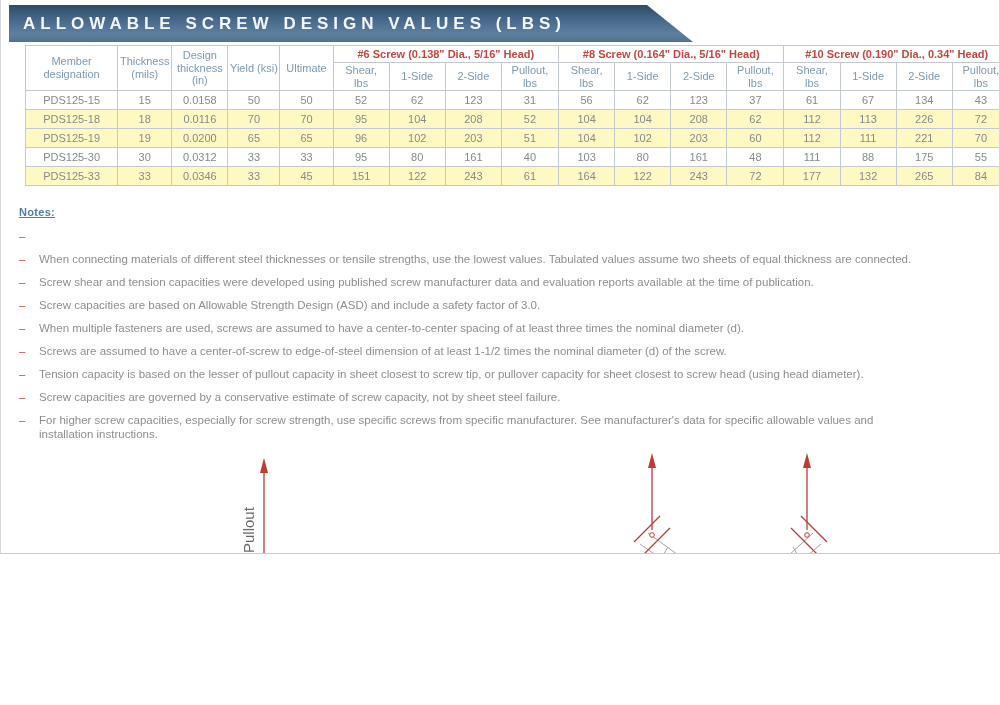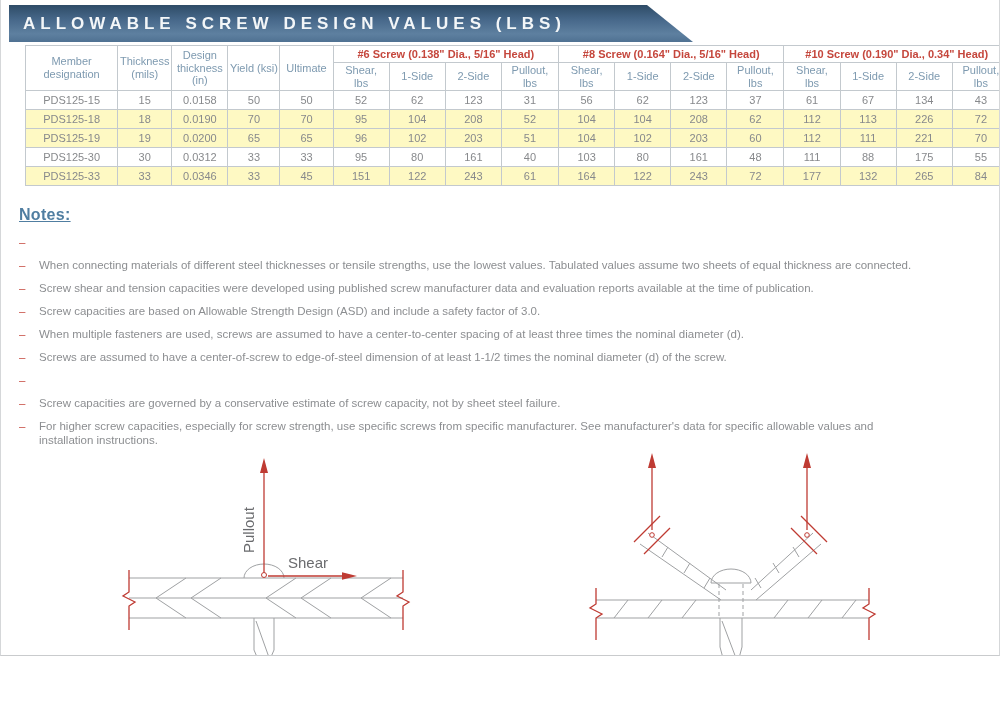--- a/index.html
+++ b/index.html
@@ -1,19 +1,19 @@
 <!DOCTYPE html>
 <html><head>
 <meta charset="utf-8">
 <style>
   * { margin:0; padding:0; box-sizing:border-box; }
   html,body { background:#ffffff; }
   body { font-family:"Liberation Sans", sans-serif; }
   .page {
-    position:relative; width:1000px; height:656px; background:#fff;
+    position:relative; width:1000px; height:554px; background:#fff;
     border-left:1px solid #d5d7d9; border-right:1px solid #d5d7d9; border-bottom:1px solid #c9cbcd;
     overflow:hidden;
   }
   
   .banner {
     position:absolute; left:8px; top:5px; width:684px; height:37px;
     background:linear-gradient(180deg,#2e4c67 0%,#47688a 40%,#5e80a0 78%,#4f7192 100%);
     clip-path:polygon(0 0, calc(100% - 46px) 0, 100% 100%, 0 100%);
     display:flex; align-items:center;
   }
@@ -29,21 +29,21 @@
   }
   table.vals th, table.vals td { border:1px solid #c3c9ce; text-align:center; vertical-align:middle; padding:0 1px; }
   th.fixed-h { color:#7e9ab0; font-weight:normal; line-height:1.15; }
   th.group-h { color:#c5473d; font-weight:600; height:17px; font-size:11px; }
   tr.subrow th { color:#7e9ab0; font-weight:normal; height:28px; white-space:pre-line; line-height:1.15; }
   tbody td { height:19px; }
   tbody tr.shaded { background:#fef9c3; }
   
   .notes { position:absolute; left:18px; top:206px; width:960px; }
   .notes-heading {
-    color:#507ea1; font-weight:bold; font-size:16px; text-decoration:underline;
+    color:#507ea1; font-weight:bold; font-size:11px; text-decoration:underline;
     margin-bottom:11px; letter-spacing:0.3px;
   }
   .notes ul { list-style:none; }
   .notes li {
     display:flex; align-items:flex-start; color:#8c8e91; font-size:11.5px;
     line-height:1.3; margin-bottom:8px; max-width:940px;
   }
   .notes li .dash { color:#c5473d; width:20px; flex:0 0 20px; }
   .notes li .note-text { max-width:880px; }
   
@@ -128,21 +128,21 @@
           <td>123</td>
           <td>37</td>
           <td>61</td>
           <td>67</td>
           <td>134</td>
           <td>43</td>
       </tr>
       <tr class="shaded">
         <td>PDS125-18</td>
           <td>18</td>
-          <td>0.0190</td>
+          <td>0.0116</td>
           <td>70</td>
           <td>70</td>
           <td>95</td>
           <td>104</td>
           <td>208</td>
           <td>52</td>
           <td>104</td>
           <td>104</td>
           <td>208</td>
           <td>62</td>
@@ -232,20 +232,21 @@
       <li>
           <span class="dash">–</span>
           <span class="note-text">When multiple fasteners are used, screws are assumed to have a center-to-center spacing of at least three times the nominal diameter (d).</span>
         </li>
       <li>
           <span class="dash">–</span>
           <span class="note-text">Screws are assumed to have a center-of-screw to edge-of-steel dimension of at least 1-1/2 times the nominal diameter (d) of the screw.</span>
         </li>
       <li>
           <span class="dash">–</span>
+          <span class="note-text">Tension capacity is based on the lesser of pullout capacity in sheet closest to screw tip, or pullover capacity for sheet closest to screw head (using head diameter).</span>
         </li>
       <li>
           <span class="dash">–</span>
           <span class="note-text">Screw capacities are governed by a conservative estimate of screw capacity, not by sheet steel failure.</span>
         </li>
       <li>
           <span class="dash">–</span>
           <span class="note-text">For higher screw capacities, especially for screw strength, use specific screws from specific manufacturer. See manufacturer's data for specific allowable values and installation instructions.</span>
         </li>
     </ul>

